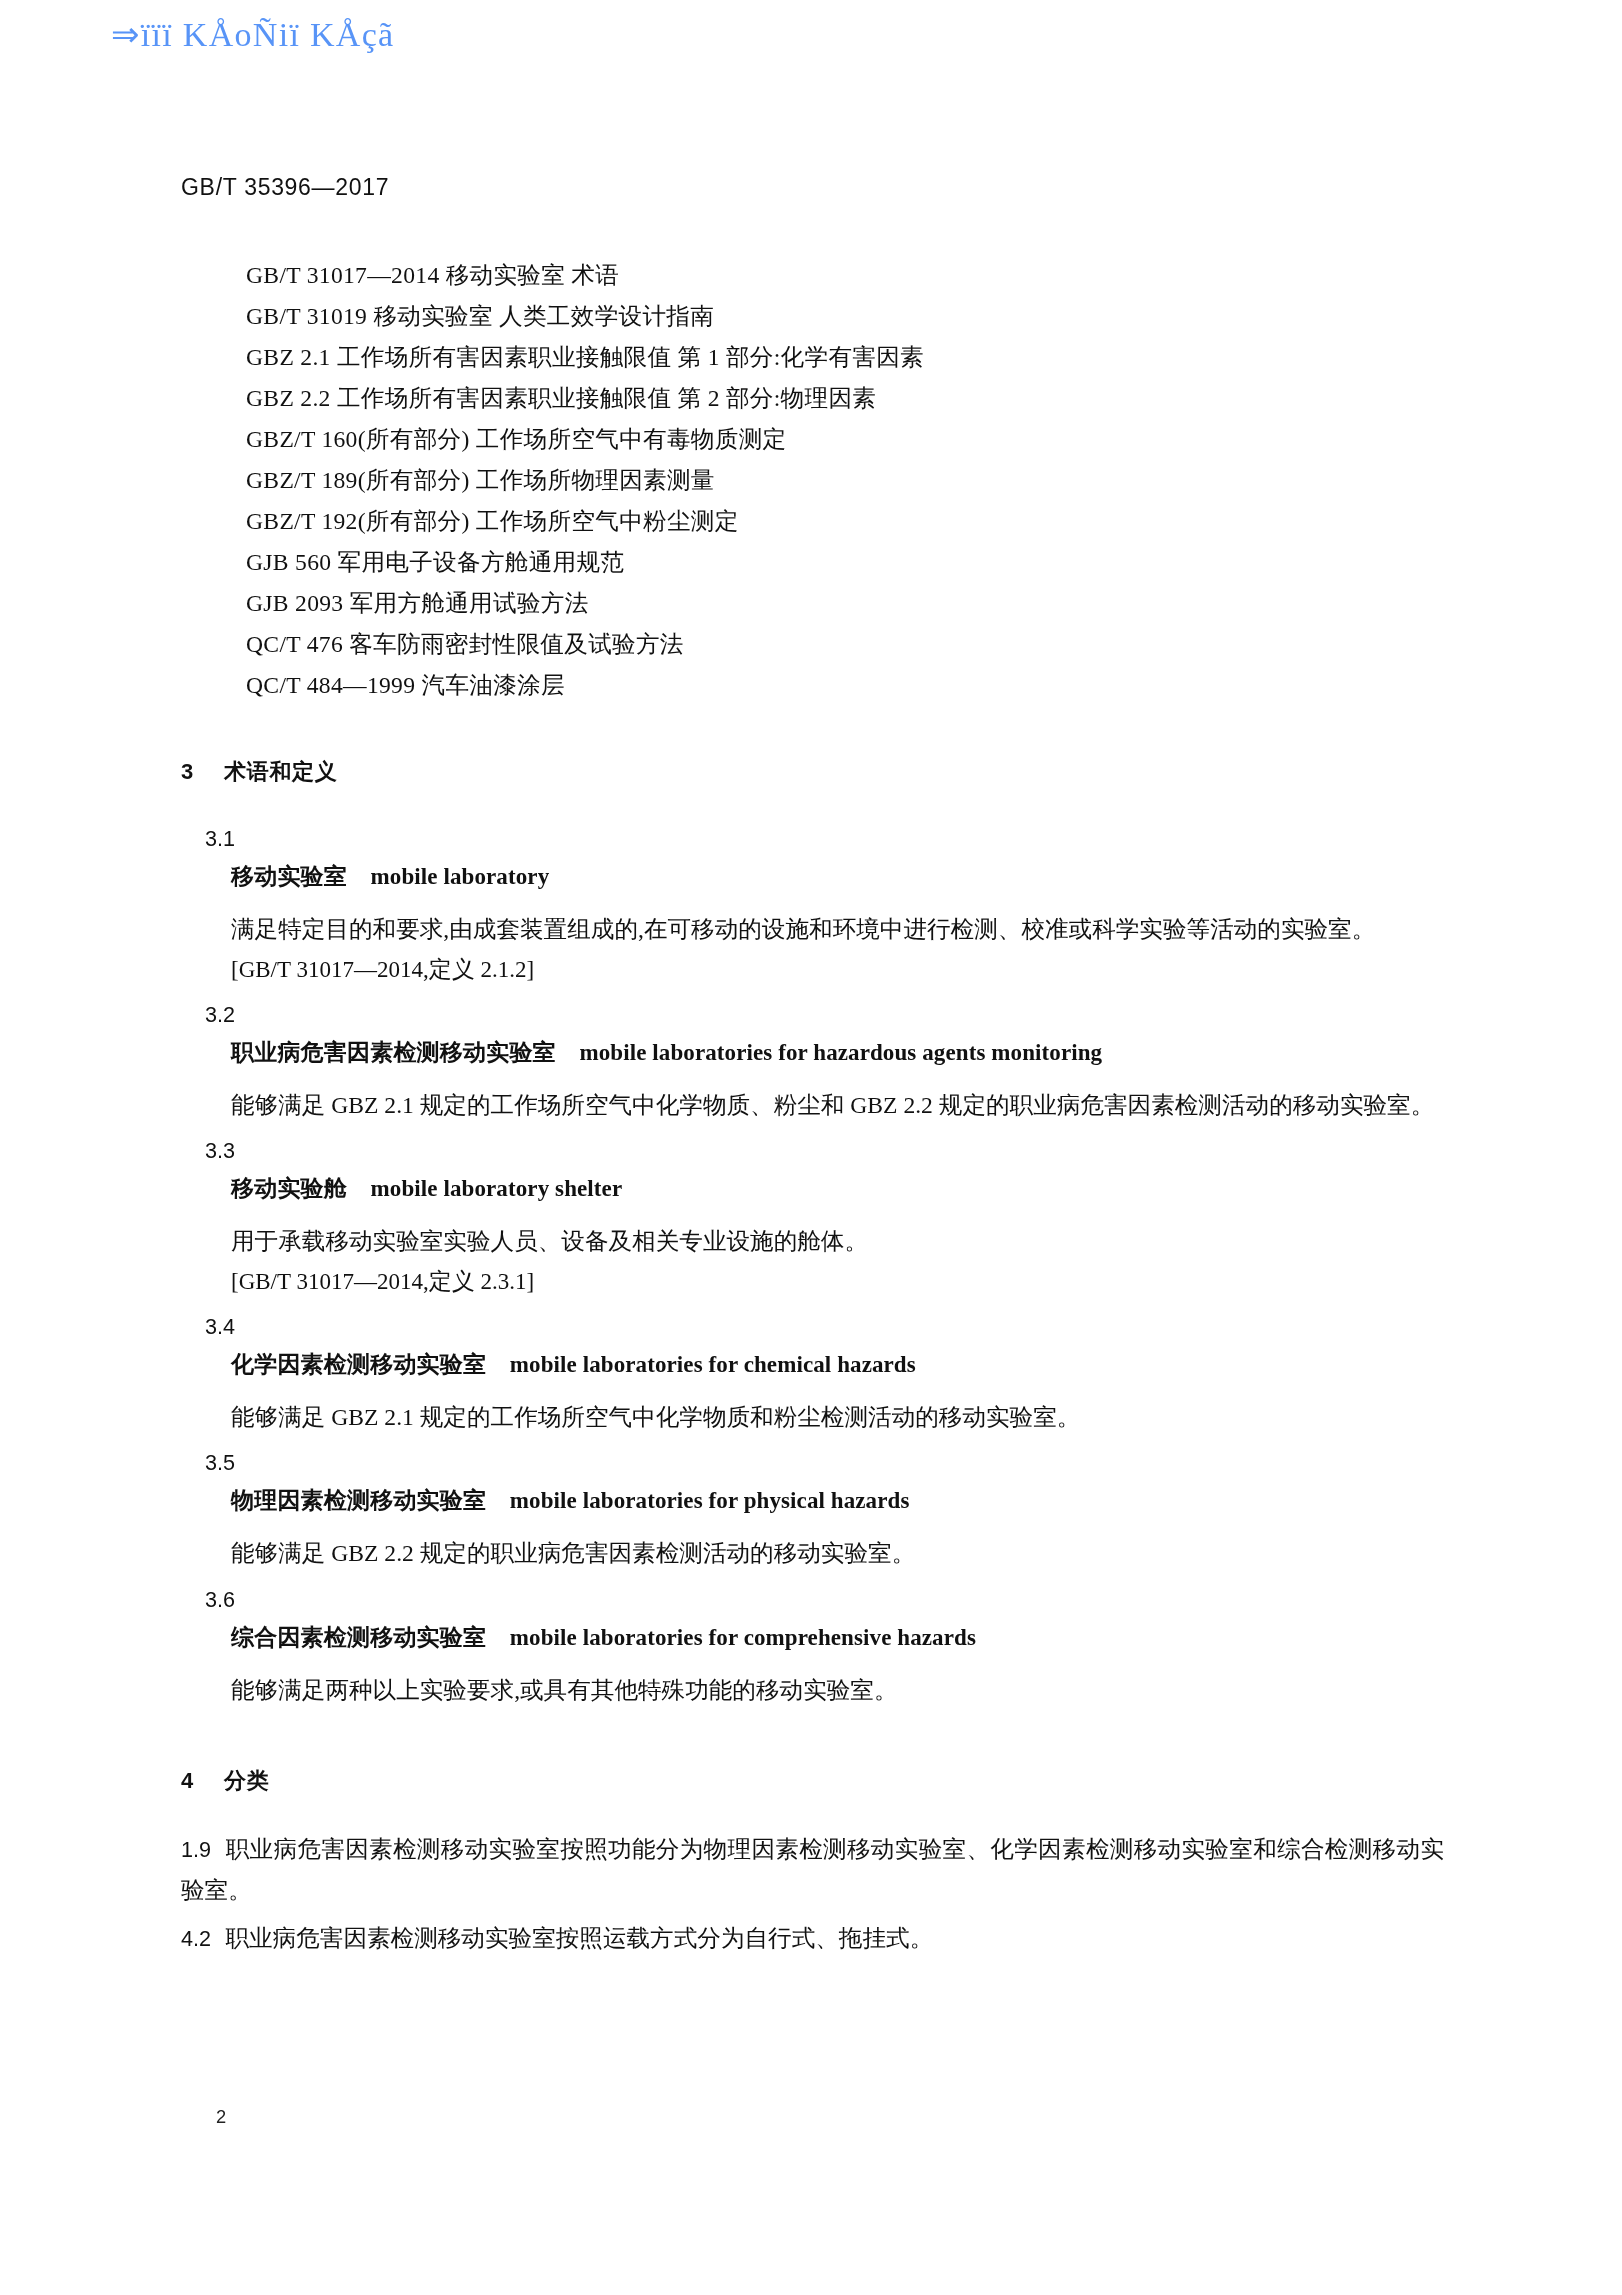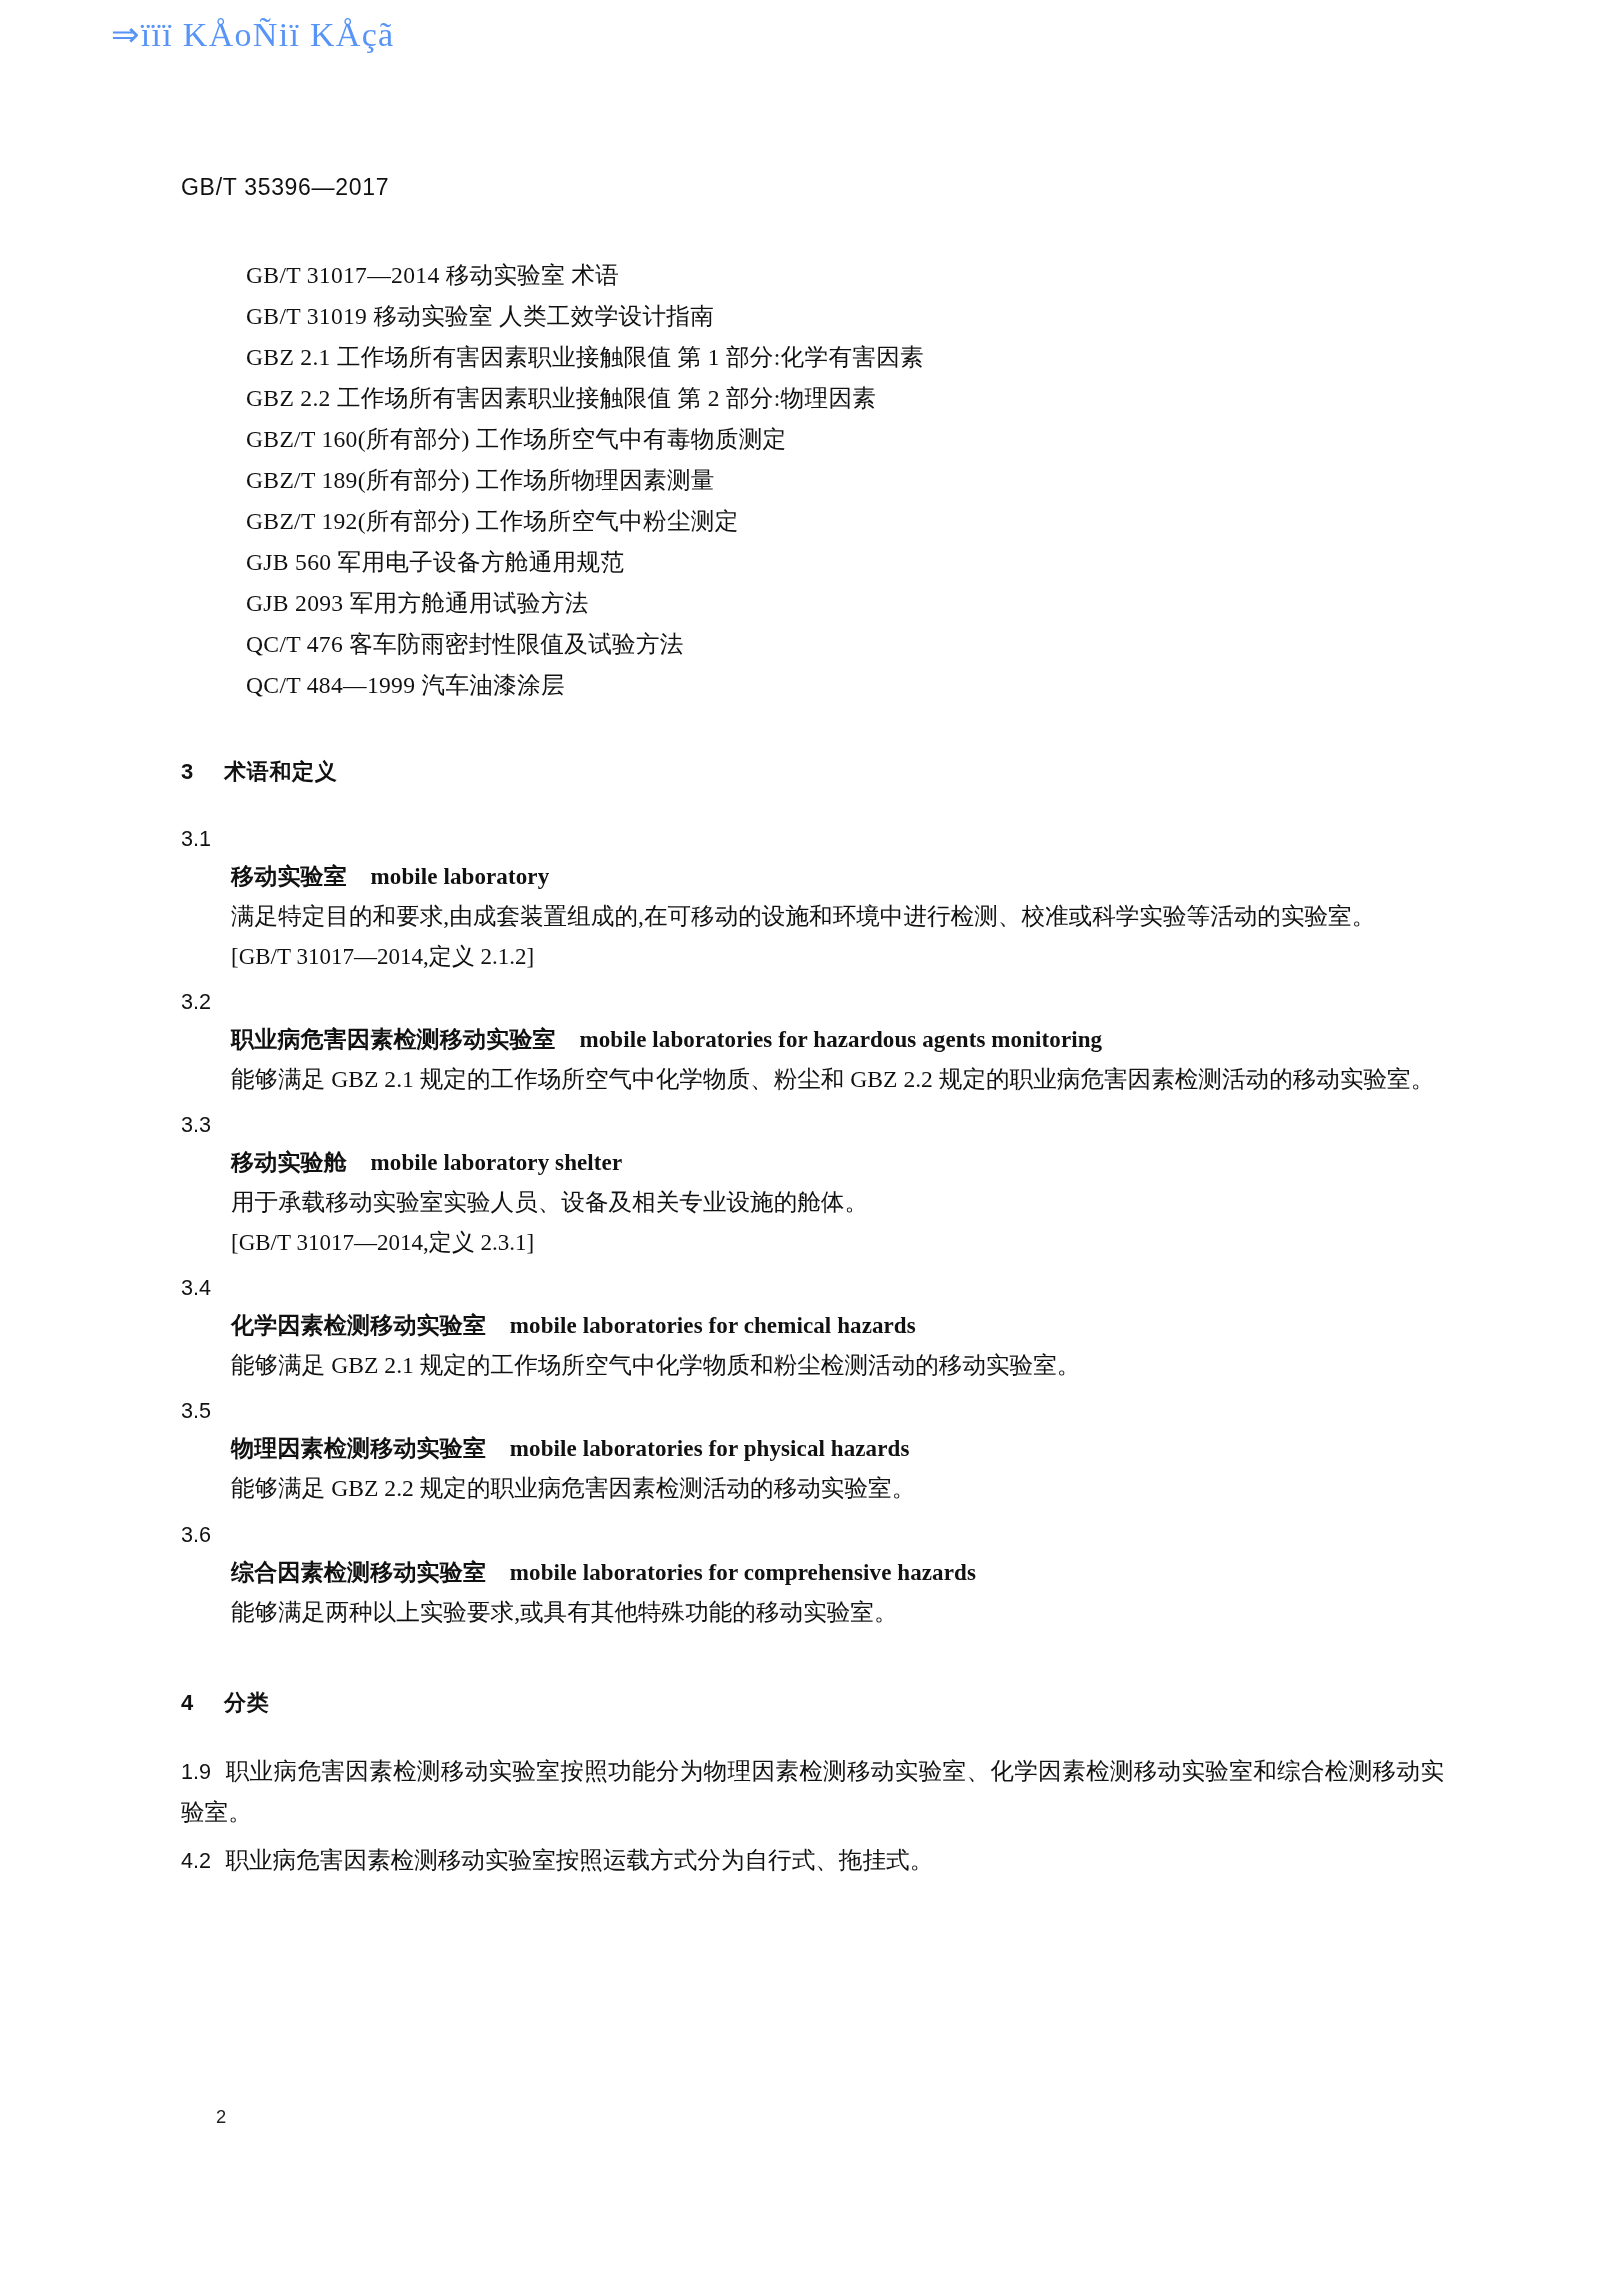--- a/index.html
+++ b/index.html
@@ -80,20 +80,21 @@
     letter-spacing: 0.2px;
   }
   .indent {
     text-indent: 50px;
   }
   .term-num {
     font-family: "Liberation Sans", sans-serif;
     font-size: 21.6px;
     line-height: 37px;
     margin-top: 6.5px;
+    margin-left: 24px;
   }
   .term-title {
     font-size: 23.6px;
     line-height: 39px;
     margin-left: 50px;
     letter-spacing: 0.2px;
   }
   .term-title b.zh {
     font-family: "Liberation Sans", sans-serif;
     font-weight: bold;
@@ -104,20 +105,21 @@
     font-weight: bold;
     font-size: 23px;
     margin-left: 23.6px;
     letter-spacing: 0.1px;
   }
   .term-def {
     font-size: 23.6px;
     line-height: 41px;
     text-indent: 50px;
     text-align: justify;
+    margin-top: 13px;
   }
   .source {
     font-size: 23px;
     line-height: 39px;
     text-indent: 50px;
   }
   .sec4 {
     margin-top: 55px;
   }
   .numbered {

